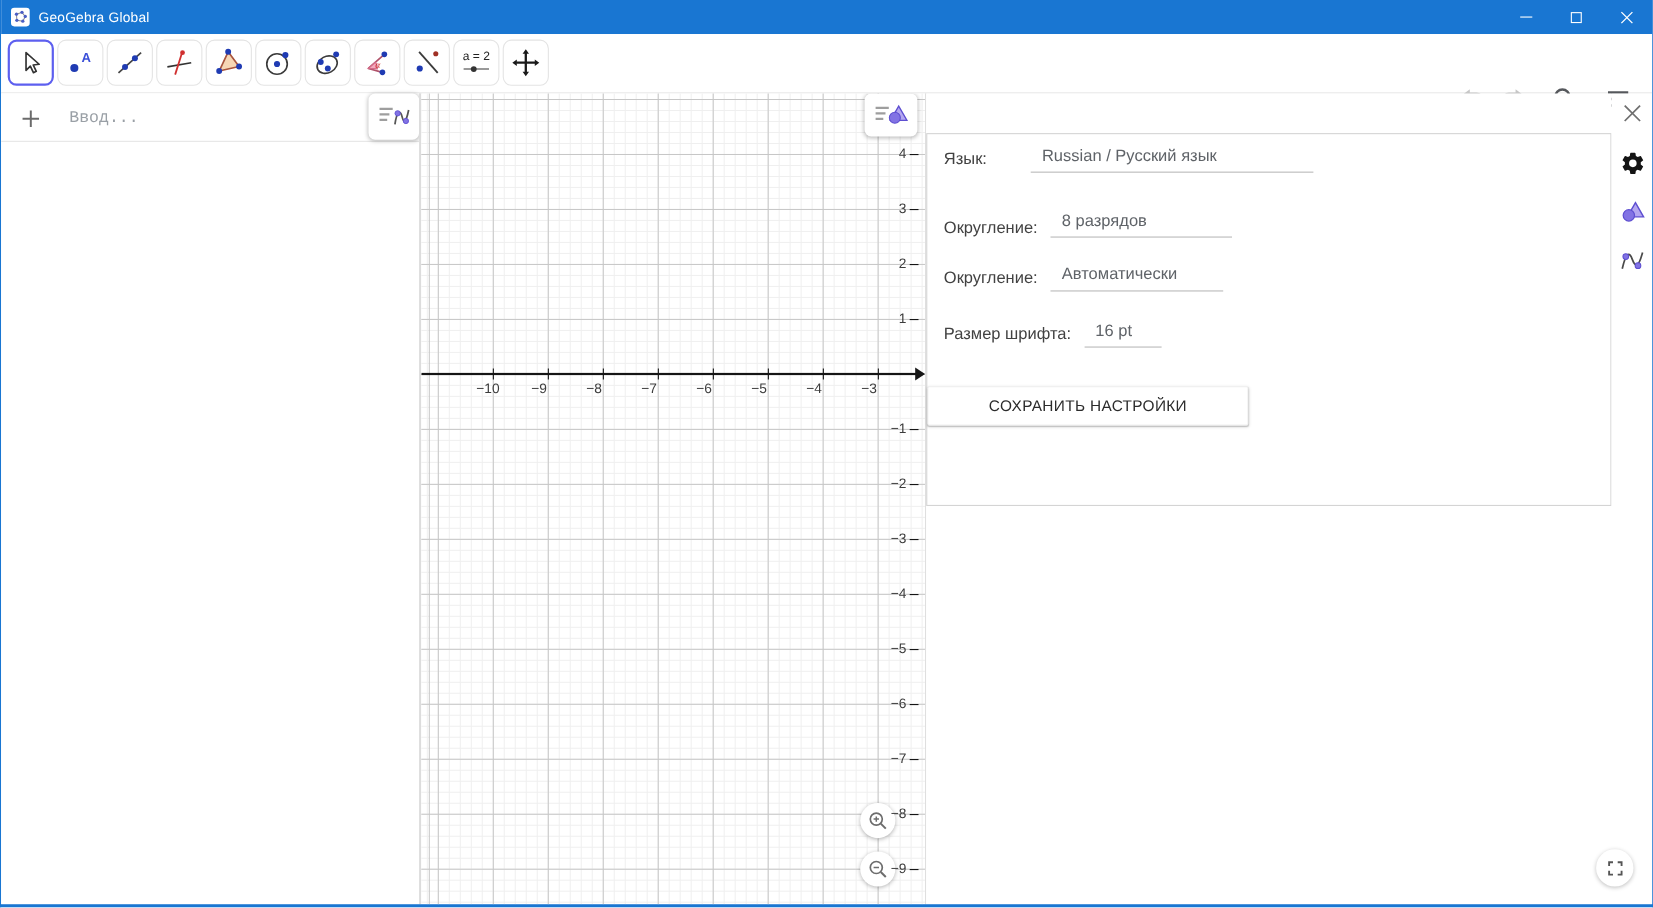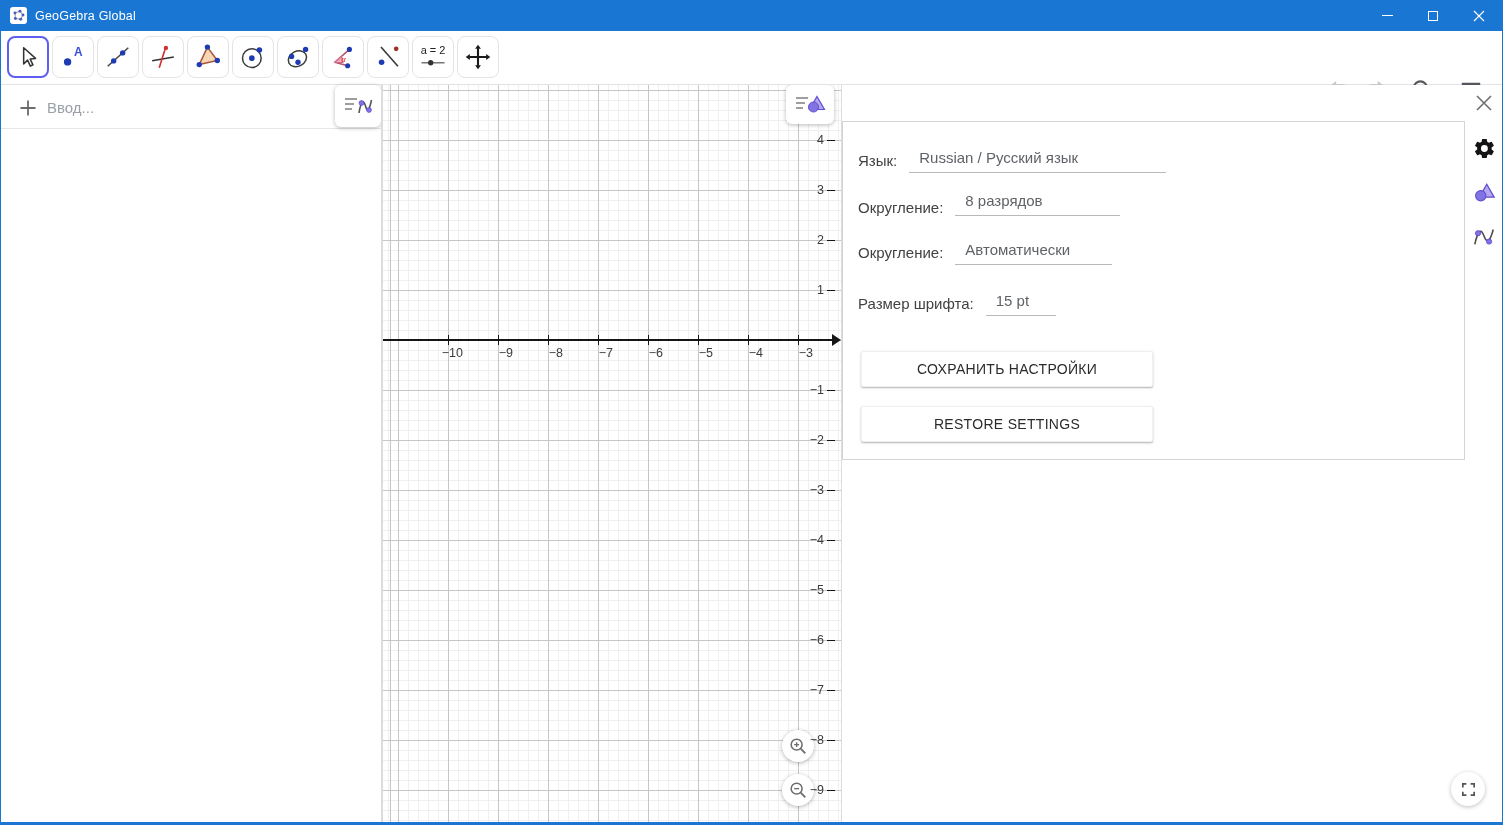--- a/index.html
+++ b/index.html
@@ -24,61 +24,61 @@
   .tool-btn { position:absolute; top:5px; width:42px; height:42px; background:#fff;
               border:1px solid #e4e4e4; border-radius:8px; display:flex; align-items:center; justify-content:center; cursor:pointer; }
   .tool-btn.selected { border:2px solid #5d5fef; }
   .tb-right { position:absolute; top:44px; width:30px; height:30px; display:flex; align-items:center; justify-content:center; cursor:pointer; background:none; border:none; }
 
   
   .main { position:absolute; left:0; top:85px; width:1501px; height:737px; }
   .algebra-panel { position:absolute; left:0; top:0; width:380px; height:737px; background:#fff; }
   .algebra-header { position:absolute; left:0; top:0; width:380px; height:44px; border-bottom:1px solid #e6e6e6; background:#fff; }
   .plus-btn { position:absolute; left:14px; top:10px; width:26px; height:26px; background:none; border:none; cursor:pointer; display:flex; align-items:center; justify-content:center; }
-  .algebra-input { position:absolute; left:46px; top:4px; width:260px; height:36px; border:none; outline:none; font-size:15px; color:#333; font-family:Liberation Sans, sans-serif; background:transparent; }
+  .algebra-input { position:absolute; left:62px; top:4px; width:260px; height:36px; border:none; outline:none; font-size:15px; color:#333; font-family:Liberation Mono, monospace; background:transparent; }
   .algebra-input::placeholder { color:#9aa0a6; }
   .style-card { position:absolute; top:0; background:#fff; border-radius:6px; box-shadow:0 1px 4px rgba(0,0,0,.28); display:flex; align-items:center; justify-content:center; cursor:pointer; border:none; }
   .style-card.alg { left:334px; width:46px; height:42px; }
   .v-div1 { position:absolute; left:380px; top:0; width:2px; height:737px; background:#dcdcdc; }
   .v-div2 { position:absolute; left:840px; top:0; width:1px; height:737px; background:#dcdcdc; }
 
   
   .graphics-view { position:absolute; left:382px; top:0; width:458px; height:737px; background:#fff; overflow:hidden;
     background-image:
       repeating-linear-gradient(to right, #c6c6c6 0 1px, transparent 1px 50px),
       repeating-linear-gradient(to bottom, #c6c6c6 0 1px, transparent 1px 50px),
       repeating-linear-gradient(to right, #efefef 0 1px, transparent 1px 10px),
       repeating-linear-gradient(to bottom, #efefef 0 1px, transparent 1px 10px);
     background-position: 15px 0, 0 5px, 5px 0, 0 5px; }
   .x-axis { position:absolute; left:0; top:254px; width:451px; height:2px; background:#151515; }
   .x-arrow { position:absolute; left:449px; top:249px; width:0; height:0;
              border-left:9px solid #151515; border-top:6px solid transparent; border-bottom:6px solid transparent; }
   .x-tick { position:absolute; top:250px; width:1px; height:10px; background:#151515; }
-  .x-tick-label { position:absolute; top:261px; width:30px; text-align:right; font-size:12.5px; color:#3c3c3c; }
+  .x-tick-label { position:absolute; top:261px; width:30px; text-align:left; font-size:12.5px; color:#3c3c3c; }
   .y-tick { position:absolute; left:444px; width:8px; height:1px; background:#151515; }
   .y-tick-label { position:absolute; right:17px; width:30px; height:16px; line-height:16px; text-align:right; font-size:12.5px; color:#3c3c3c; }
   .zoom-btn { position:absolute; left:399px; width:32px; height:32px; border-radius:50%; background:#fff; border:none;
               box-shadow:0 1px 4px rgba(0,0,0,.3); display:flex; align-items:center; justify-content:center; cursor:pointer; }
   .style-card.gfx { left:403px; width:48px; height:39px; }
 
   
   .settings-panel { position:absolute; left:841px; top:0; width:623px; height:737px; background:#fff; }
   .tab-row { position:absolute; left:0; top:0; width:623px; height:36px; }
   .tab { position:relative; z-index:2; margin-left:4px; margin-bottom:-1px; width:64px; height:36px; background:#fff;
          border:1px solid #d4d4d4; border-bottom:none; border-radius:3px 3px 0 0;
          color:#00796b; font-size:15.5px; display:flex; align-items:center; justify-content:center; cursor:pointer; font-family:"Liberation Sans",sans-serif; }
   .settings-box { position:absolute; left:0; top:36px; width:623px; height:339px; border:1px solid #d4d4d4; background:#fff; }
   .s-row { position:absolute; left:15px; display:flex; align-items:center; height:30px; }
-  .s-row.r0 { top:23px; } .s-row.r1 { top:64px;align-items:flex-end; } .s-row.r2 { top:115px; } .s-row.r3 { top:166px; }
+  .s-row.r0 { top:7px;gap:28px; } .s-row.r1 { top:64px;align-items:flex-end; } .s-row.r2 { top:115px; } .s-row.r3 { top:166px; }
   .s-label { color:#424242; font-size:15px; }
   .s-field { display:flex; align-items:center; margin-left:12px; border-bottom:1px solid #b9b9b9; padding:2px 6px 6px 10px; cursor:pointer; }
   .r0 .s-field { min-width:257px; } .r1 .s-field { min-width:165px; } .r2 .s-field { min-width:157px; } .r3 .s-field { min-width:70px; }
   .s-value { color:#5f6368; font-size:15px; white-space:nowrap; }
   .chev { margin-left:auto; padding-left:12px; flex:none; }
-  .panel-btn { position:absolute; left:18px; width:292px; height:36px; background:#fff; border:1px solid #f0f0f0;
+  .panel-btn { position:absolute; left:0; width:292px; height:36px; background:#fff; border:1px solid #f0f0f0;
                box-shadow:0 1px 1px rgba(0,0,0,.16), 0 1px 3px rgba(0,0,0,.16); border-radius:2px;
                font-size:14px; color:#2b2b2b; letter-spacing:.3px; display:flex; align-items:center; justify-content:center;
                cursor:pointer; font-family:"Liberation Sans",sans-serif; }
   .panel-btn.save { top:229px; } .panel-btn.restore { top:284px; }
 
   
   .side-strip { position:absolute; left:1464px; top:0; width:37px; height:737px; background:#fff; }
   .strip-btn { position:absolute; left:4px; width:30px; height:30px; background:none; border:none; display:flex; align-items:center; justify-content:center; cursor:pointer; }
 
   .fullscreen-btn { position:absolute; left:1450px; top:687px; width:34px; height:34px; border-radius:50%; background:#fff;
@@ -344,29 +344,28 @@
             <span class="s-value">Автоматически</span>
             <svg class="chev" width="12" height="8" viewBox="0 0 12 8">
               <path d="M1 1.3 L6 6.5 L11 1.3" fill="none" stroke="#757575" stroke-width="1.6"></path>
             </svg>
           </span>
         </div>
 
         <div class="s-row r3">
           <span class="s-label">Размер шрифта:</span>
           <span class="s-field">
-            <span class="s-value">15 pt</span>
+            <span class="s-value">16 pt</span>
             <svg class="chev" width="12" height="8" viewBox="0 0 12 8">
               <path d="M1 1.3 L6 6.5 L11 1.3" fill="none" stroke="#757575" stroke-width="1.6"></path>
             </svg>
           </span>
         </div>
 
         <button class="panel-btn save">СОХРАНИТЬ НАСТРОЙКИ</button>
-        <button class="panel-btn restore">RESTORE SETTINGS</button>
       </div>
     </div>
 
     <div class="side-strip">
       <button class="strip-btn" style="top:3px">
         <svg width="18" height="18" viewBox="0 0 18 18">
           <path d="M2 2 L16 16 M16 2 L2 16" stroke="#6f6f6f" stroke-width="1.6"></path>
         </svg>
       </button>
       <button class="strip-btn" style="top:48px">

